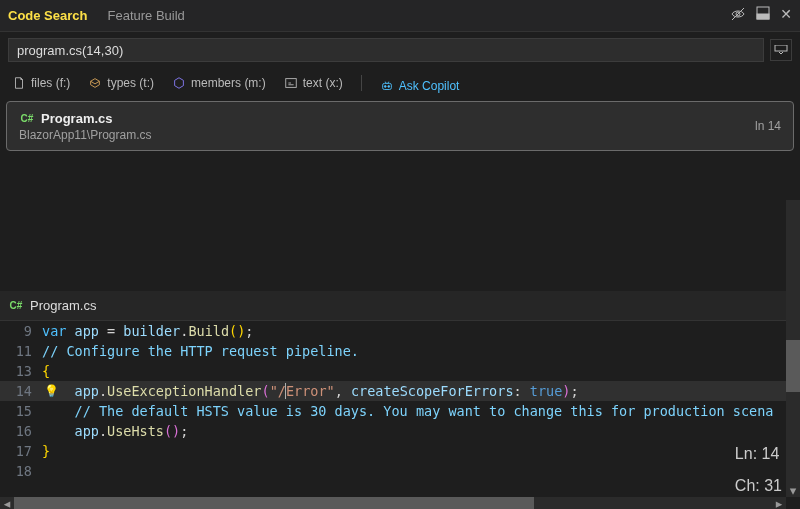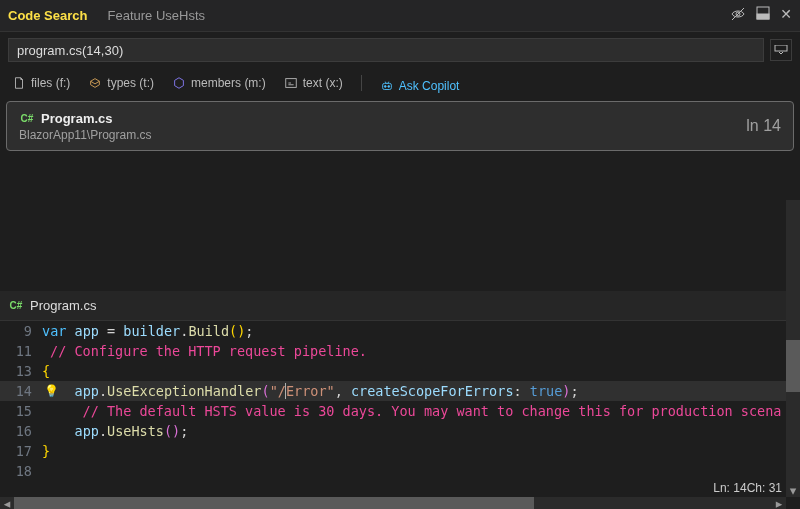--- a/index.html
+++ b/index.html
@@ -78,21 +78,21 @@
     border-radius: 4px;
     padding: 8px 12px;
     display:flex;
     align-items:center;
     background:#2e2e2e;
   }
   .result-left { display:flex; flex-direction:column; }
   .result-top { display:flex; align-items:center; gap:6px; }
   .result-name { font-weight:600; color:#eee; }
   .result-path { color:#a0a0a0; font-size:12px; margin-top:2px; }
-  .result-right { margin-left:auto; color:#a0a0a0; font-size:16px; }
+  .result-right { margin-left:auto; color:#a0a0a0; font-size:12px; }
   .lang-icon {
     display:inline-flex; align-items:center; justify-content:center;
     width:16px; height:16px; font-size:10px; font-weight:700;
     color:#7bdc6a;
   }
 
   .editor-tab-row {
     margin-top: 140px;
     display:flex;
     align-items:center;
@@ -119,21 +119,21 @@
     text-align:right;
     color:#6e7681;
     padding-right:10px;
     user-select:none;
   }
   .code-line { white-space:pre; flex:1; }
   .kw { color:#4fc1ff; }
   .fn { color:#dcdcaa;text-align:right; }
   .id { color:#9cdcfe; }
   .str { color:#ce9178; }
-  .cm { color:#ec4899;margin-left:8px; }
+  .cm { color:#7dd3fc; }
   .punct { color:#d4d4d4; }
   .paren { color:#ffd700; }
   .paren2 { color:#da70d6; }
   .param { color:#9cdcfe; }
   .bool { color:#569cd6; }
   .caret {
     border-left: 1px solid #aeafad;
     margin-left:-1px;
   }
   .highlight-line {
@@ -187,30 +187,32 @@
     display:flex;align-items:center;
   }
   .hscroll .arrow { color:#999; width:14px; text-align:center; cursor:pointer; }
   .hscroll .htrack { flex:1; position:relative; height:12px; }
   .hscroll .hthumb { position:absolute; left:0; width:520px; height:12px; background:#5a5a5a; }
   .statusbar {
     position:absolute;
     right:18px;
     bottom:14px;
     color:#ccc;
-    font-size:12px;
+    font-size:16px;
     display:flex;
+    gap:14px;
+    flex-direction:column;
   }
 </style>
 </head>
 <body>
 
 <div class="tab-bar">
   <span class="tab active">Code Search</span>
-  <span class="tab">Feature UseHsts</span>
+  <span class="tab">Feature Build</span>
   <div class="title-icons">
     <span>
       <svg width="16" height="16" viewBox="0 0 16 16" fill="none" stroke="#bbb" stroke-width="1">
         <path d="M2 8c2-4 10-4 12 0-2 4-10 4-12 0z"></path>
           <circle cx="8" cy="8" r="2"></circle>
           <line x1="2" y1="14" x2="14" y2="2"></line>
       </svg>
     </span>
     <span>
       <svg width="14" height="14" viewBox="0 0 14 14" fill="none" stroke="#bbb" stroke-width="1">

